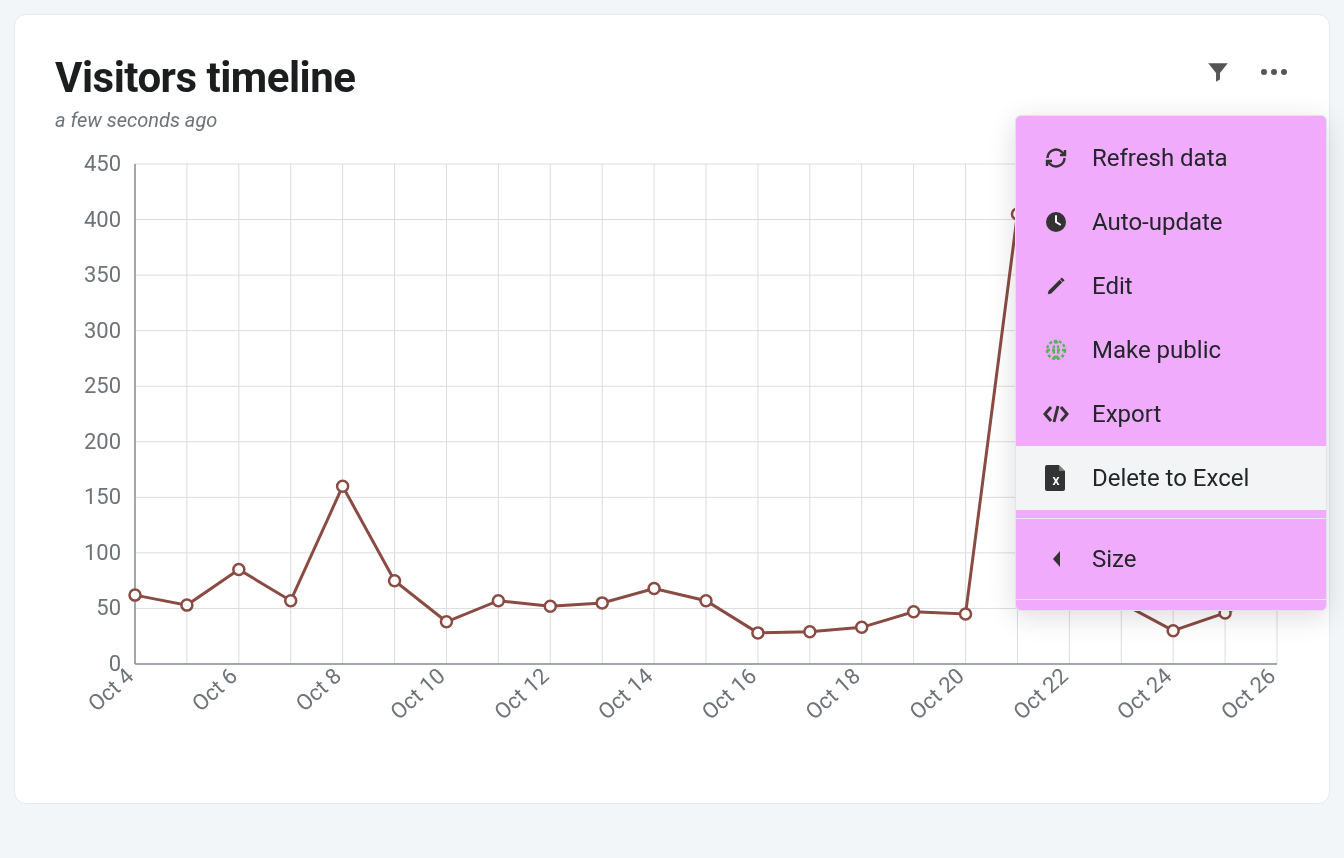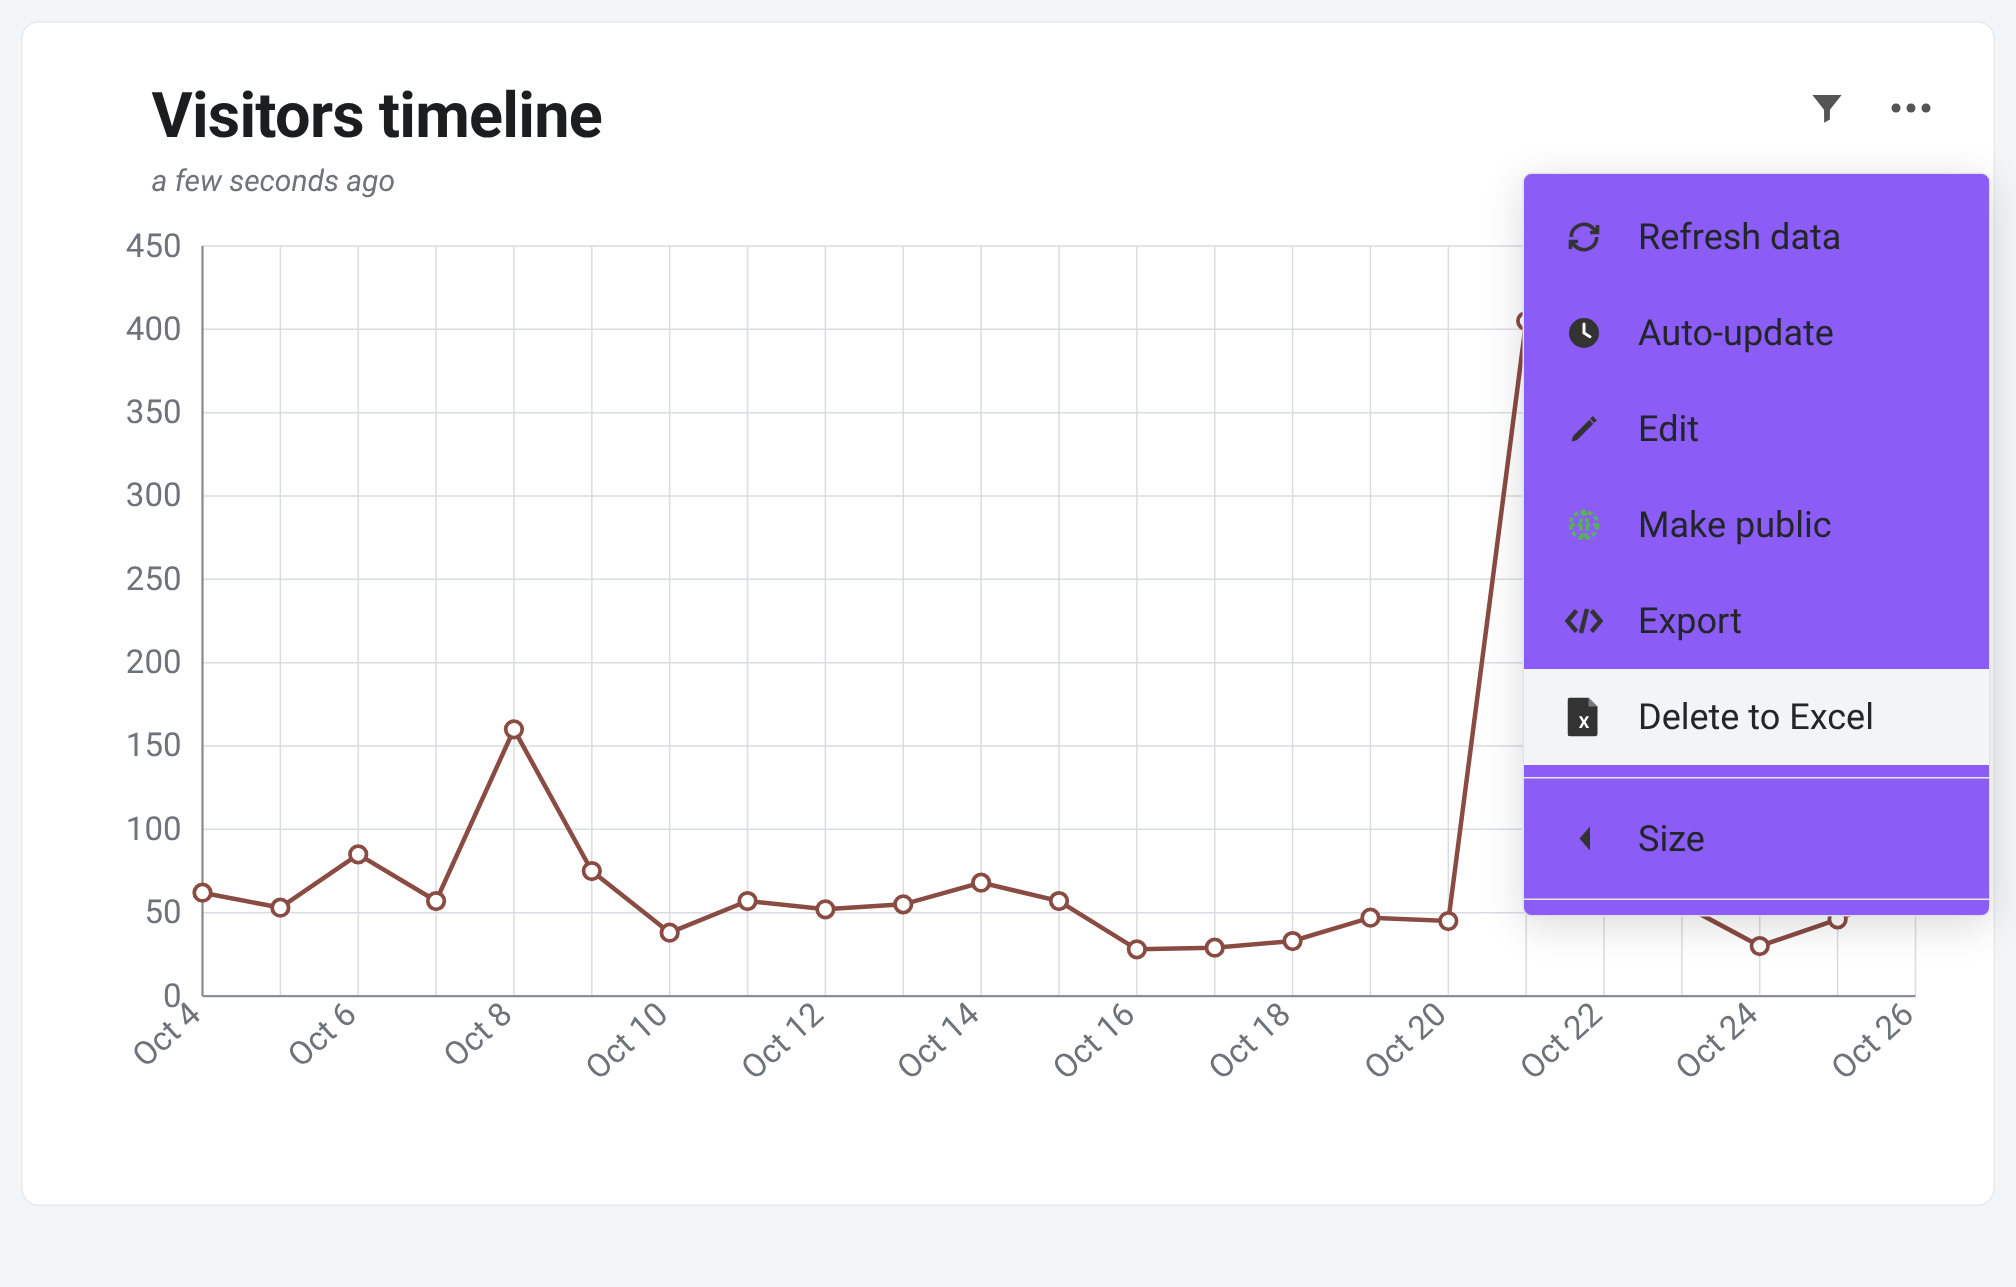--- a/index.html
+++ b/index.html
@@ -12,39 +12,39 @@
   }
   .card {
     background: #fff;
     border: 1px solid #e7e9eb;
     border-radius: 12px;
     position: relative;
     width: 100%;
     height: 790px;
     padding: 38px 40px 20px 40px;
   }
-  .header { display: flex; justify-content: space-between; align-items: flex-start; margin-left: 46px; }
+  .header { display: flex; justify-content: space-between; align-items: flex-start; }
   .title { font-size: 42px; font-weight: 700; color: #1b1d1f; letter-spacing: -0.5px; }
   .subtitle { font-size: 20px; font-style: italic; color: #6d7378; margin-top: 6px; }
   .header-actions { display: flex; gap: 28px; align-items: center; margin-top: 6px; }
   .icon-btn { color: #555; cursor: pointer; display:flex; align-items:center; justify-content:center; }
   .chart-wrap { margin-top: 22px; height: 580px; width: 100%; }
   .chart-svg { width: 100%; height: 100%; }
   .axis-label { fill: #6d7378; font-size: 22px; font-family: inherit; }
   .grid-line { stroke: #d9dde1; stroke-width: 1; }
   .axis-line { stroke: #8a8f95; stroke-width: 1.5; }
   .series-line { stroke: #8a4b43; stroke-width: 3; fill: none; }
   .series-point { fill: #fff; stroke: #8a4b43; stroke-width: 2.5; }
 
   .menu {
     position: absolute;
     top: 100px;
     right: 2px;
     width: 312px;
-    background: #8b5cf6;
+    background: #f0abfc;
     border: 1px solid #e1e4e7;
     border-radius: 6px;
     box-shadow: 0 6px 28px rgba(0,0,0,0.14);
     padding-top: 10px;
     padding-bottom: 2px;
     overflow: hidden;
   }
   .menu-item {
     display: flex;
     align-items: center;

